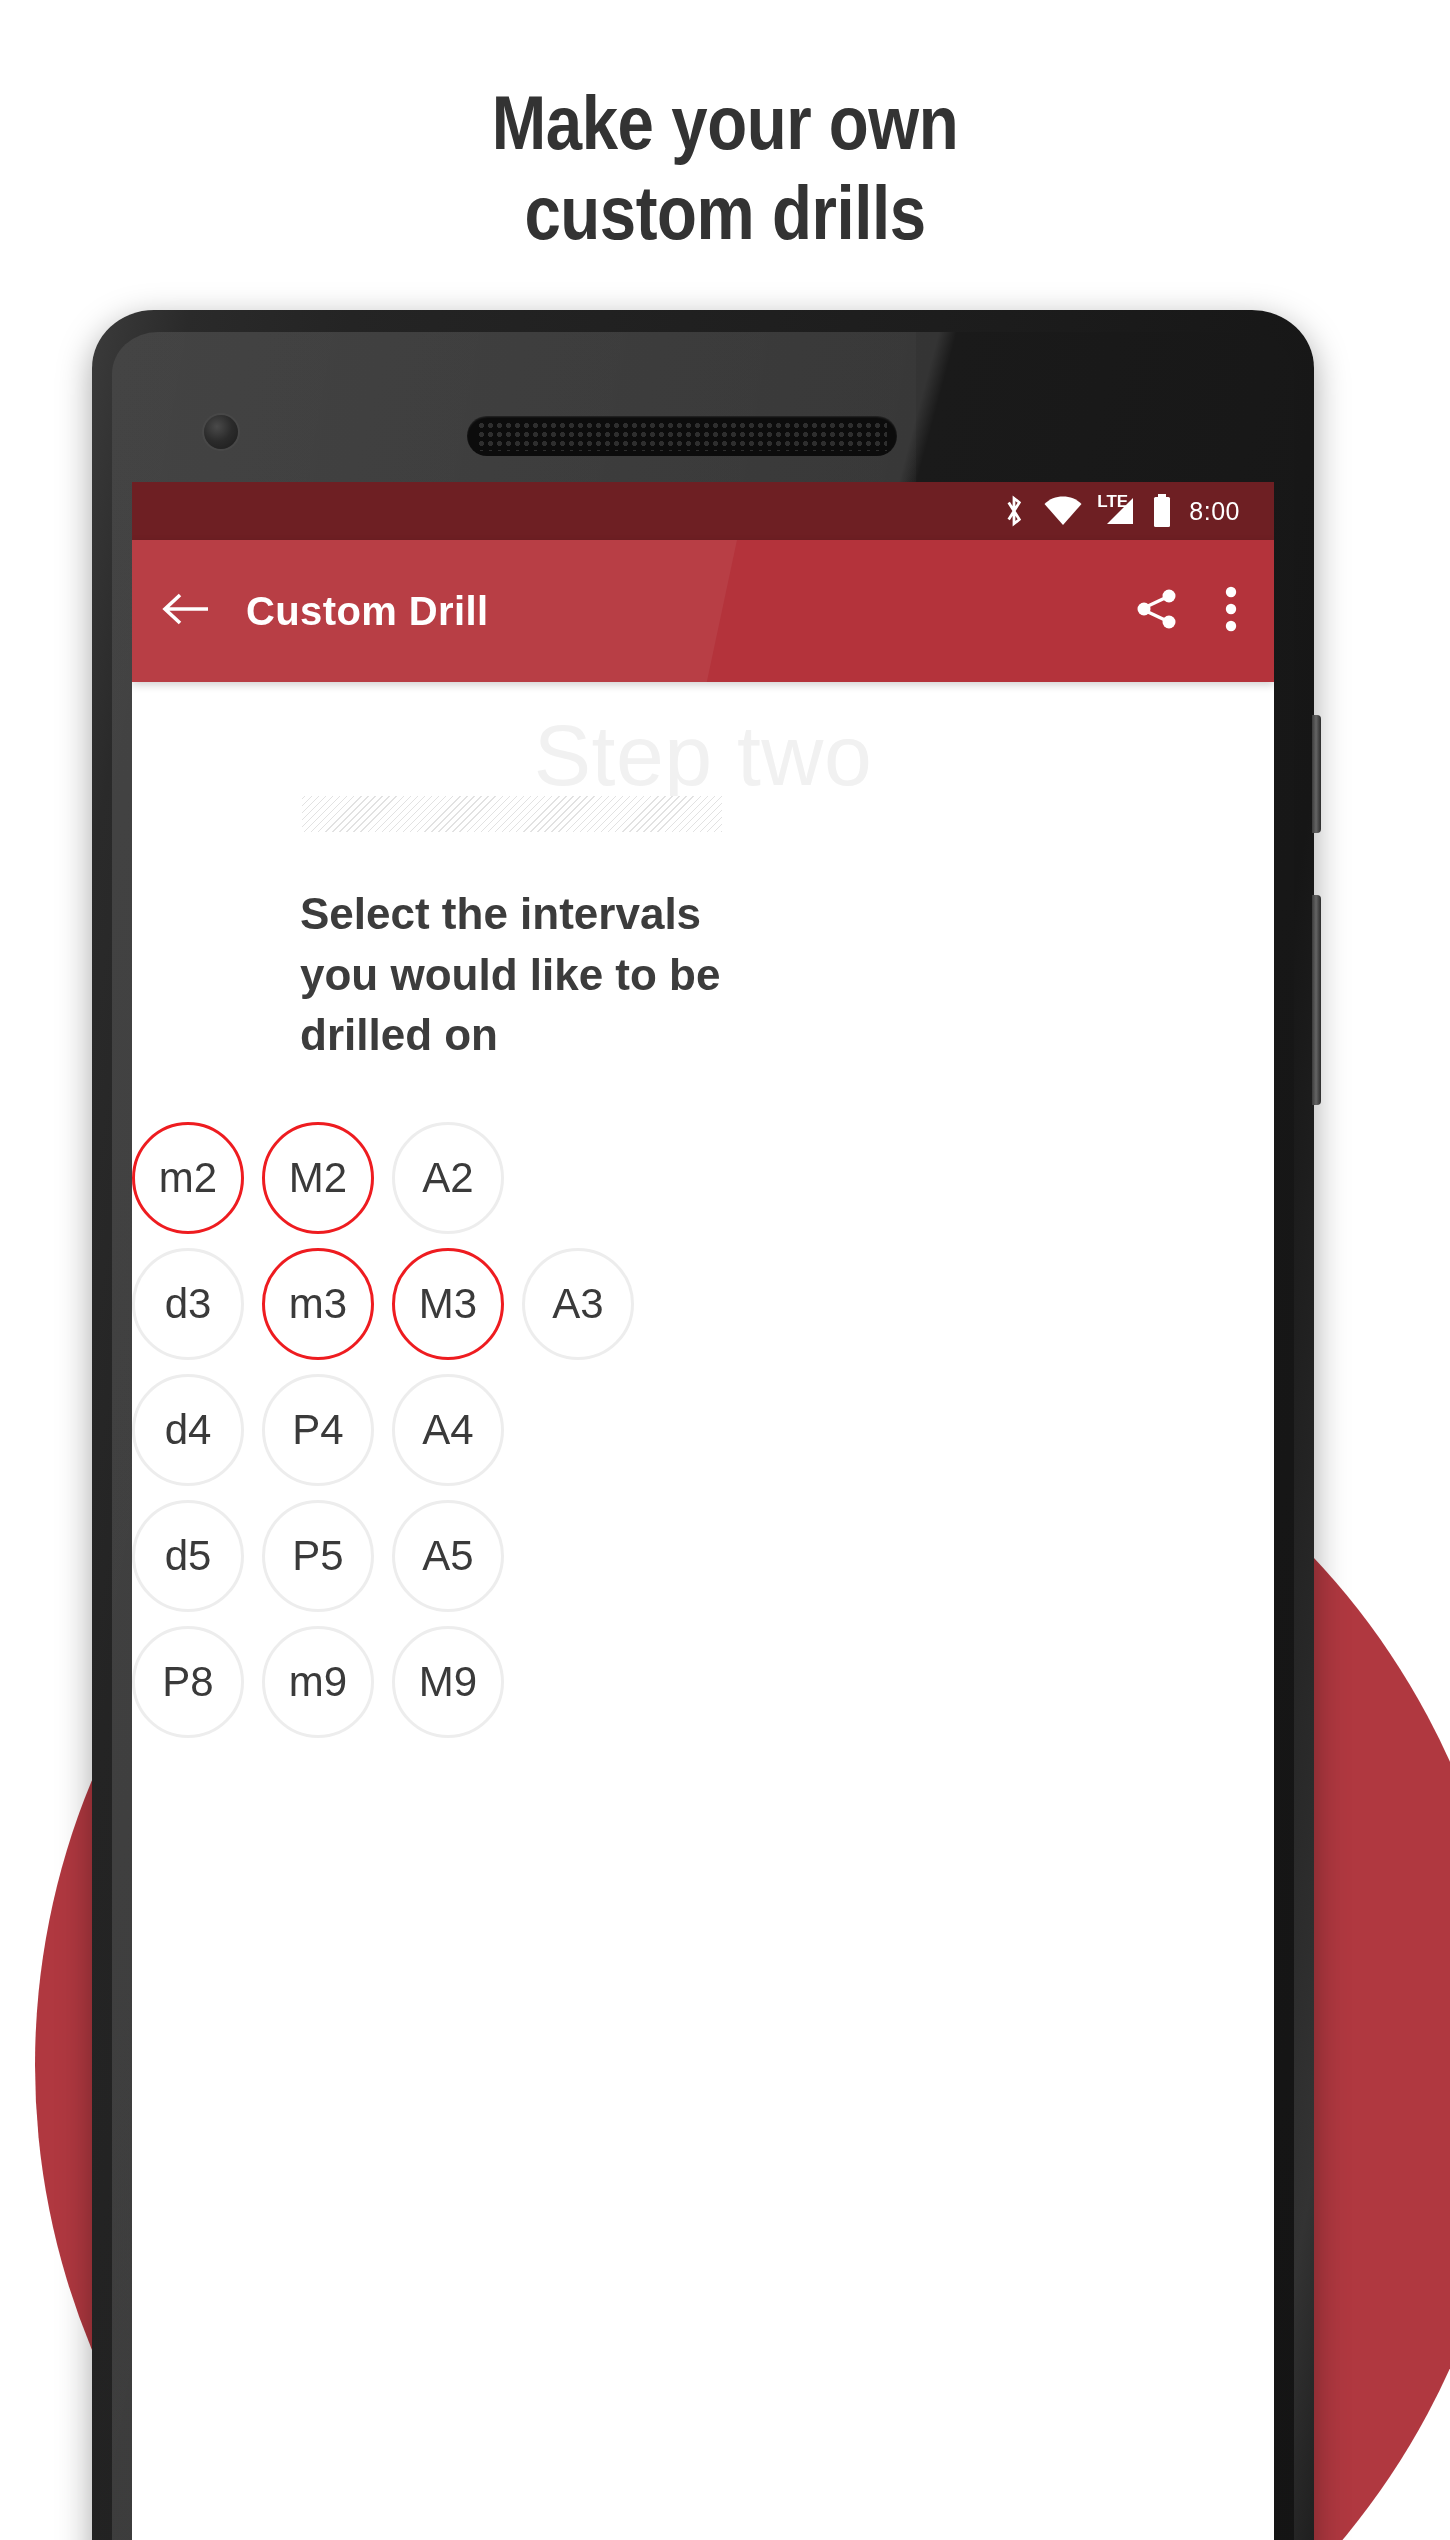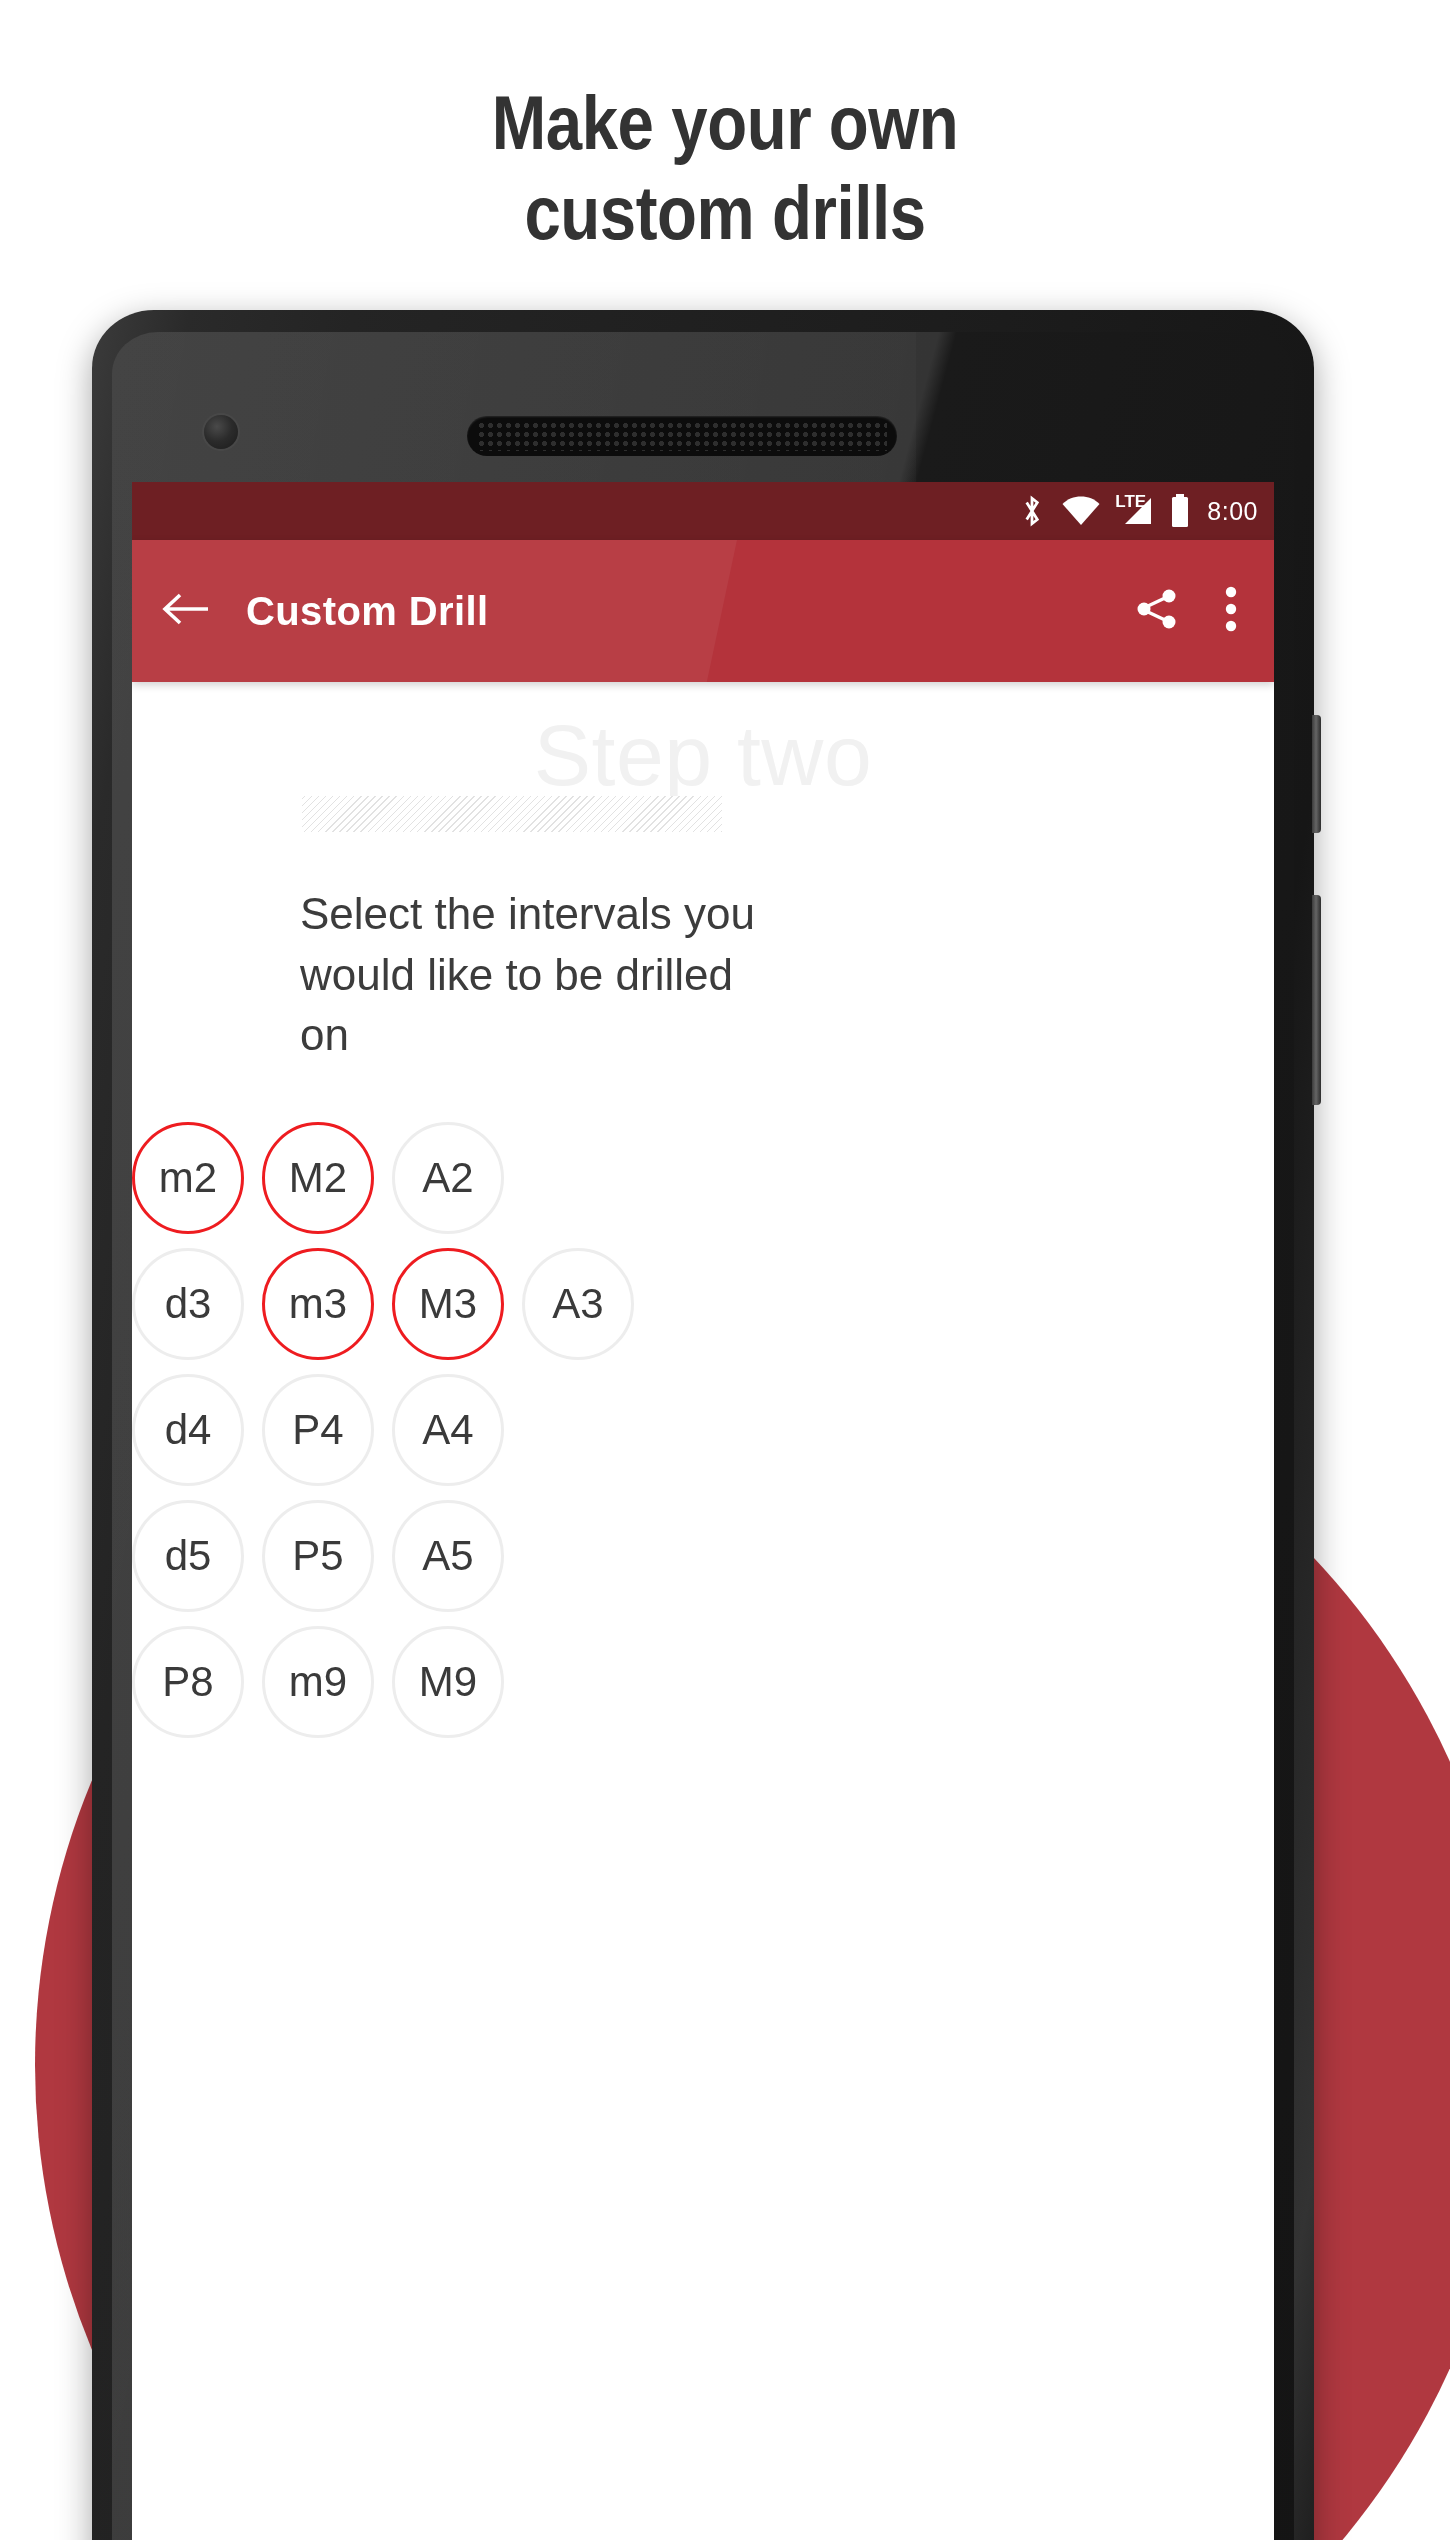--- a/index.html
+++ b/index.html
@@ -139,21 +139,21 @@
   }
 
   
   #status-bar {
     position: relative;
     height: 58px;
     background: #6e1f23;
     display: flex;
     align-items: center;
     justify-content: flex-end;
-    padding-right: 16px;
+    padding-right: 34px;
     gap: 17px;
   }
   #status-bar .sb-icon {
     display: flex;
     align-items: center;
     justify-content: center;
   }
   #status-time {
     color: #ffffff;
     font-size: 25px;
@@ -235,21 +235,21 @@
   }
 
   
   #instruction-text {
     margin: 16px 0 0 168px;
     width: 470px;
     font-size: 44px;
     line-height: 1.38;
     color: #3c3c3c;
     font-family: "Liberation Sans", sans-serif;
-    font-weight: normal;
+    font-weight: bold;
   }
 
   
   #interval-grid {
     margin-top: 56px;
     padding-bottom: 10px;
   }
   .interval-row {
     display: flex;
     gap: 18px;

